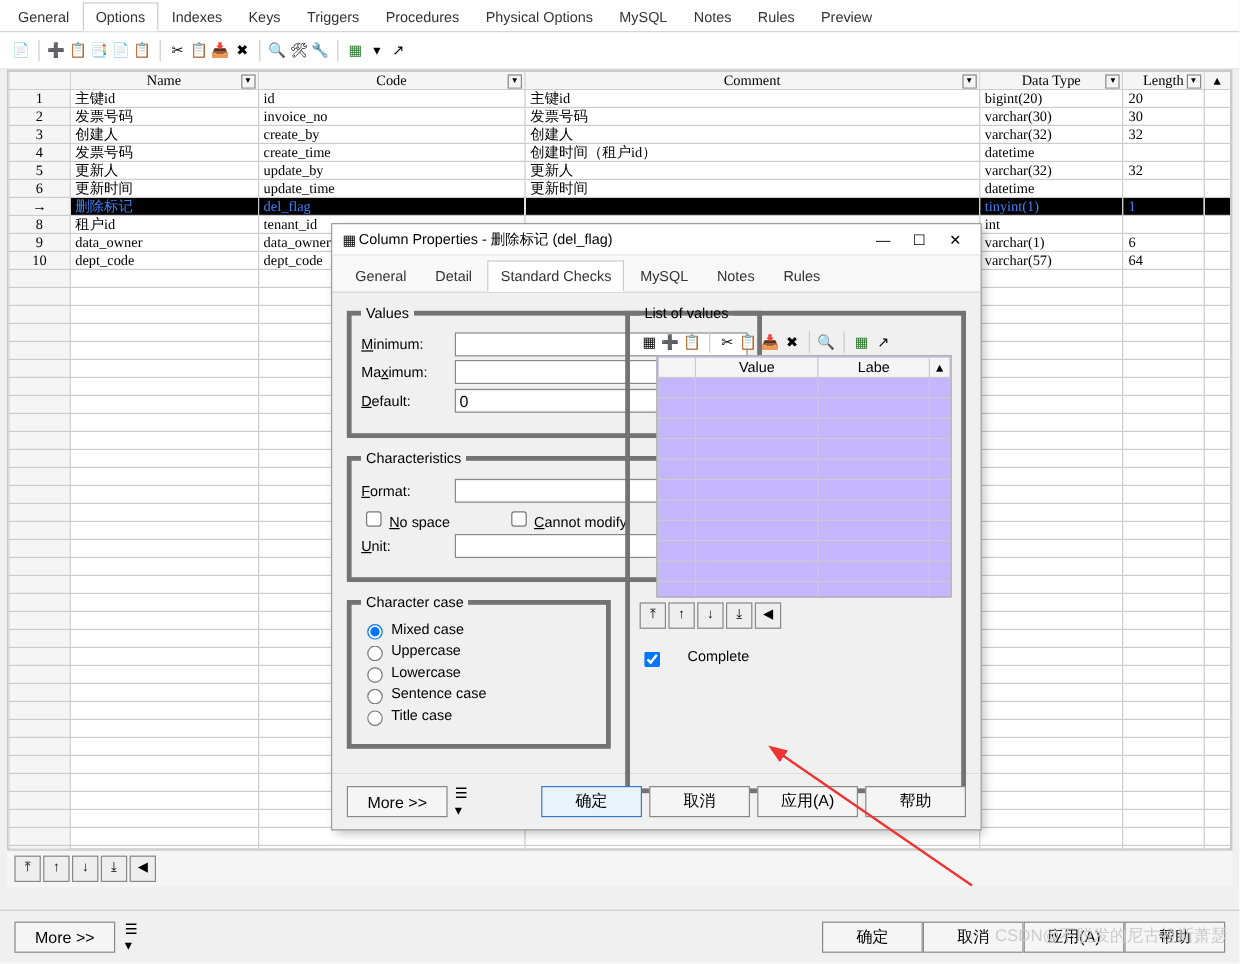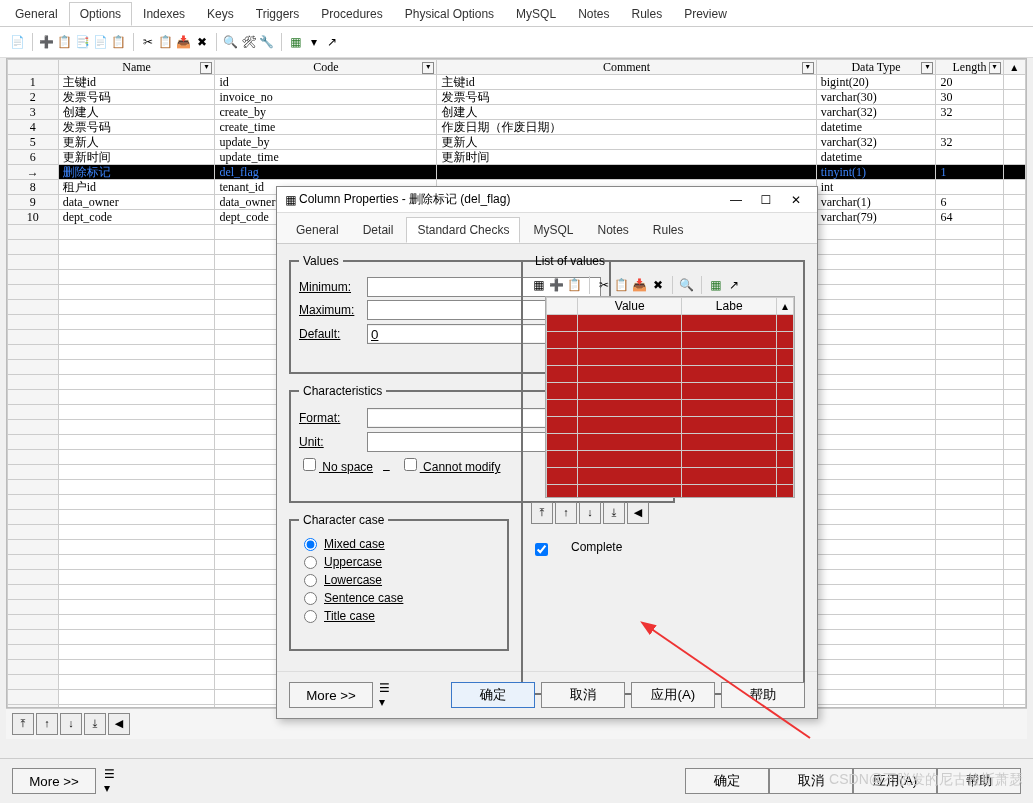--- a/index.html
+++ b/index.html
@@ -24,34 +24,34 @@
   .grid tr.sel .rowhead{background:#f5f5f5;color:#000;}
   
   .dialog{position:absolute;left:276px;top:186px;width:540px;background:#f0f0f0;border:1px solid #888;box-shadow:3px 3px 8px rgba(0,0,0,.25);}
   .dlg-title{display:flex;align-items:center;padding:4px 6px;background:#fff;border-bottom:1px solid #ddd;}
   .dlg-title .t{flex:1;font-size:12px;}
   .dlg-title .wbtn{width:30px;text-align:center;font-size:12px;cursor:pointer;}
   .dlg-tabs{display:flex;border-bottom:1px solid #ccc;background:#f8f8f8;padding:4px 4px 0 8px;}
   .dlg-tabs .tab{padding:5px 10px;color:#333;cursor:pointer;border:1px solid transparent;margin-right:2px;}
   .dlg-tabs .tab.active{background:#fff;border:1px solid #ccc;border-bottom:1px solid #fff;}
   .dlg-body{display:flex;gap:12px;padding:10px 12px;background:#f0f0f0;}
-  fieldset{border:2px solid #737373;padding:6px 8px 24px;margin:0 0 10px 0;}
+  fieldset{border:4px solid #737373;padding:6px 8px 13px;margin:0 0 10px 0;}
   legend{font-size:12px;padding:0 4px;}
-  .frow{display:flex;align-items:center;margin:3px 0;gap:10px;text-decoration:underline;}
+  .frow{display:flex;align-items:center;margin:3px 0;gap:20px;}
   .frow label{width:58px;}
   .frow label u{text-decoration:underline;}
   .frow input[type=text]{flex:1;border:1px solid #888;height:18px;padding:0 3px;font-size:12px;}
   .frow .cb{border:1px solid #888;height:18px;display:flex;align-items:center;flex:1;}
   .frow .cb input{flex:1;border:none;outline:none;height:16px;padding:0 3px;}
   .frow .cb .arr{width:16px;text-align:center;border-left:1px solid #888;}
   .btn-s{width:20px;height:20px;border:1px solid #888;background:#eee;cursor:pointer;text-align:center;line-height:18px;font-size:11px;}
-  .radiog label{display:flex;align-items:flex-end;gap:4px;margin:2px 0;text-decoration:underline;}
+  .radiog label{display:flex;align-items:flex-start;gap:4px;margin:2px 0;}
   .lov{flex:1;}
   .lov .tbar{border:none;padding:2px 0;}
-  .lov-grid-wrap{border:1px solid #aaa;height:200px;overflow:hidden;background:#b91c1c;margin-left:14px;}
+  .lov-grid-wrap{border:1px solid #aaa;height:200px;overflow:hidden;background:#c4b5fd;margin-left:14px;}
   .lov-grid{width:100%;border-collapse:collapse;font-size:12px;}
   .lov-grid th,.lov-grid td{border:1px solid #ccc;height:14px;}
   .lov-grid th{background:#f5f5f5;text-align:center;font-weight:normal;}
   .lov-nav{display:flex;gap:2px;margin-top:4px;}
   .dlg-foot{display:flex;align-items:center;gap:6px;padding:10px 12px;background:#f0f0f0;border-top:1px solid #ddd;}
   .dlg-foot .spacer{flex:1;}
   .btn{min-width:84px;height:26px;border:1px solid #888;background:#f5f5f5;cursor:pointer;}
   .btn.primary{border:1px solid #3a78c9;background:#eaf2fb;}
   
   .arrow{position:absolute;pointer-events:none;}
@@ -142,21 +142,21 @@
             <td>create_by</td>
             <td>创建人</td>
             <td>varchar(32)</td>
             <td>32</td>
             <td></td>
           </tr>
           <tr>
             <td class="rowhead">4</td>
             <td>发票号码</td>
             <td>create_time</td>
-            <td>作废日期（作废日期）</td>
+            <td>创建时间（租户id）</td>
             <td>datetime</td>
             <td></td>
             <td></td>
           </tr>
           <tr>
             <td class="rowhead">5</td>
             <td>更新人</td>
             <td>update_by</td>
             <td>更新人</td>
             <td>varchar(32)</td>
@@ -197,21 +197,21 @@
             <td></td>
             <td>varchar(1)</td>
             <td>6</td>
             <td></td>
           </tr>
           <tr>
             <td class="rowhead">10</td>
             <td>dept_code</td>
             <td>dept_code</td>
             <td></td>
-            <td>varchar(79)</td>
+            <td>varchar(57)</td>
             <td>64</td>
             <td></td>
           </tr>
           <tr>
             <td class="rowhead"></td>
             <td></td>
             <td></td>
             <td></td>
             <td></td>
             <td></td>
@@ -559,28 +559,28 @@
             <label><u>F</u>ormat:</label>
             <div class="cb" style="flex:0 0 70px">
                 <input style="">
                 <span class="arr">▾</span>
               </div>
             <span class="btn-s">📄</span>
             <span class="btn-s">🔍</span>
             <span class="btn-s">▭</span>
           </div>
           <div class="frow">
-              <label><u>U</u>nit:</label>
-              <input type="text" style="">
-            </div>
-          <div class="frow">
             <label style="width:auto"><input type="checkbox" style=""> <u>N</u>o space</label>
             &nbsp;&nbsp;
             <label style="width:auto"><input type="checkbox" style=""> <u>C</u>annot modify</label>
           </div>
+          <div class="frow">
+              <label><u>U</u>nit:</label>
+              <input type="text" style="">
+            </div>
         </fieldset>
         <fieldset class="radiog">
           <legend>Character case</legend>
           <div id="ccase">
               <label><input type="radio" name="cc" checked="" style=""> Mixed case</label>
               <label><input type="radio" name="cc" style=""> Uppercase</label>
               <label><input type="radio" name="cc" style=""> Lowercase</label>
               <label><input type="radio" name="cc" style=""> Sentence case</label>
               <label><input type="radio" name="cc" style=""> Title case</label>
             </div>

